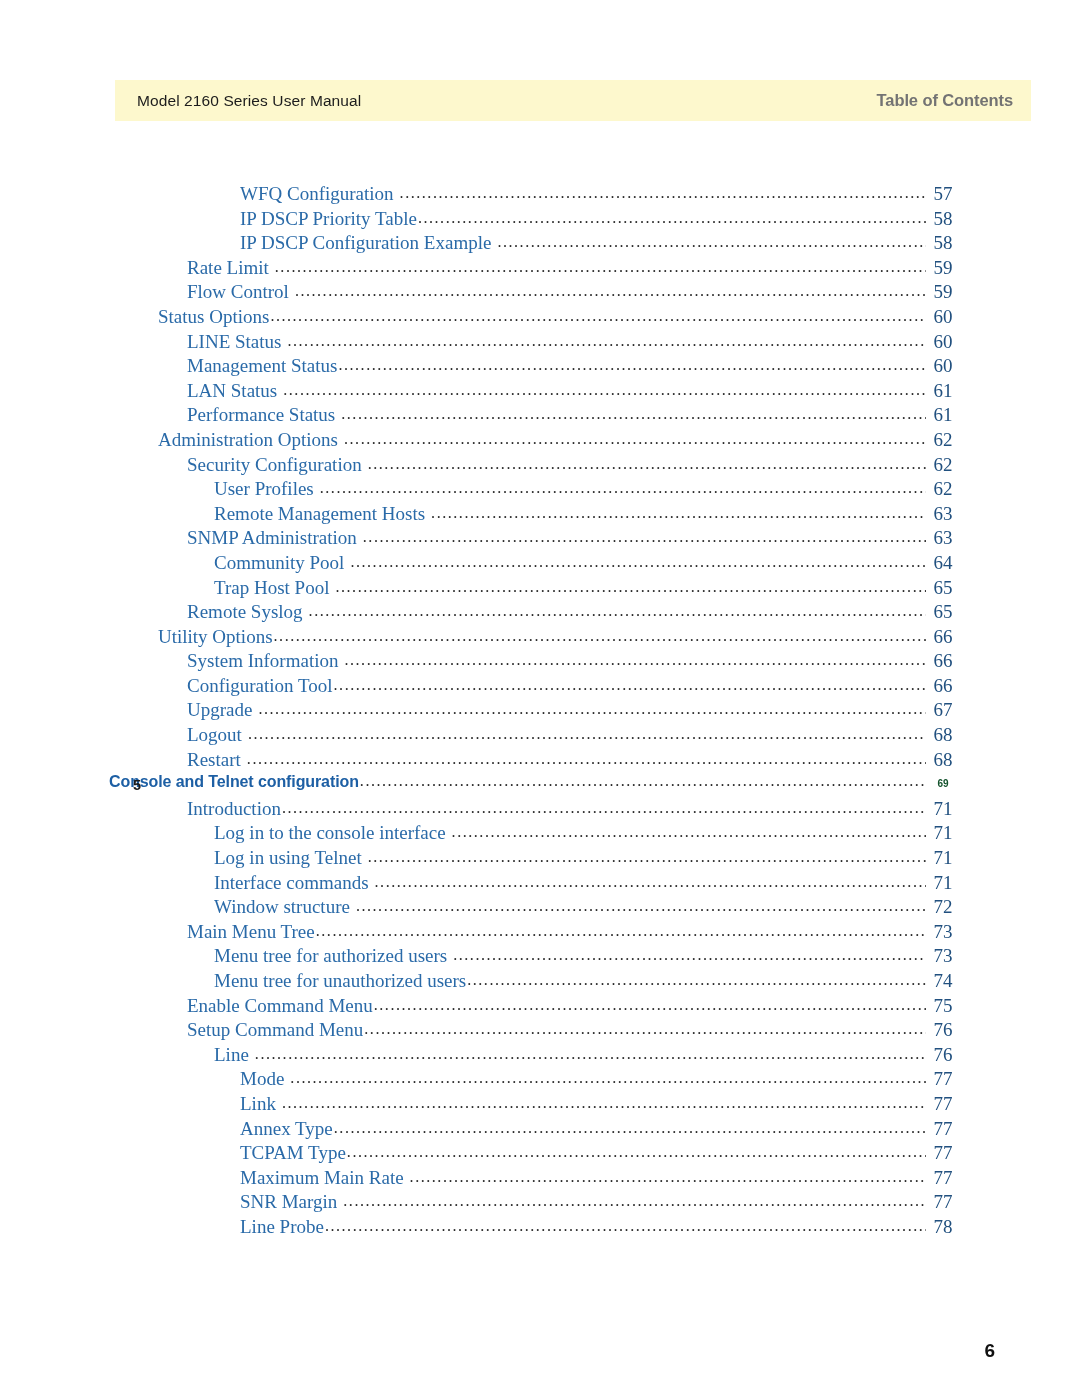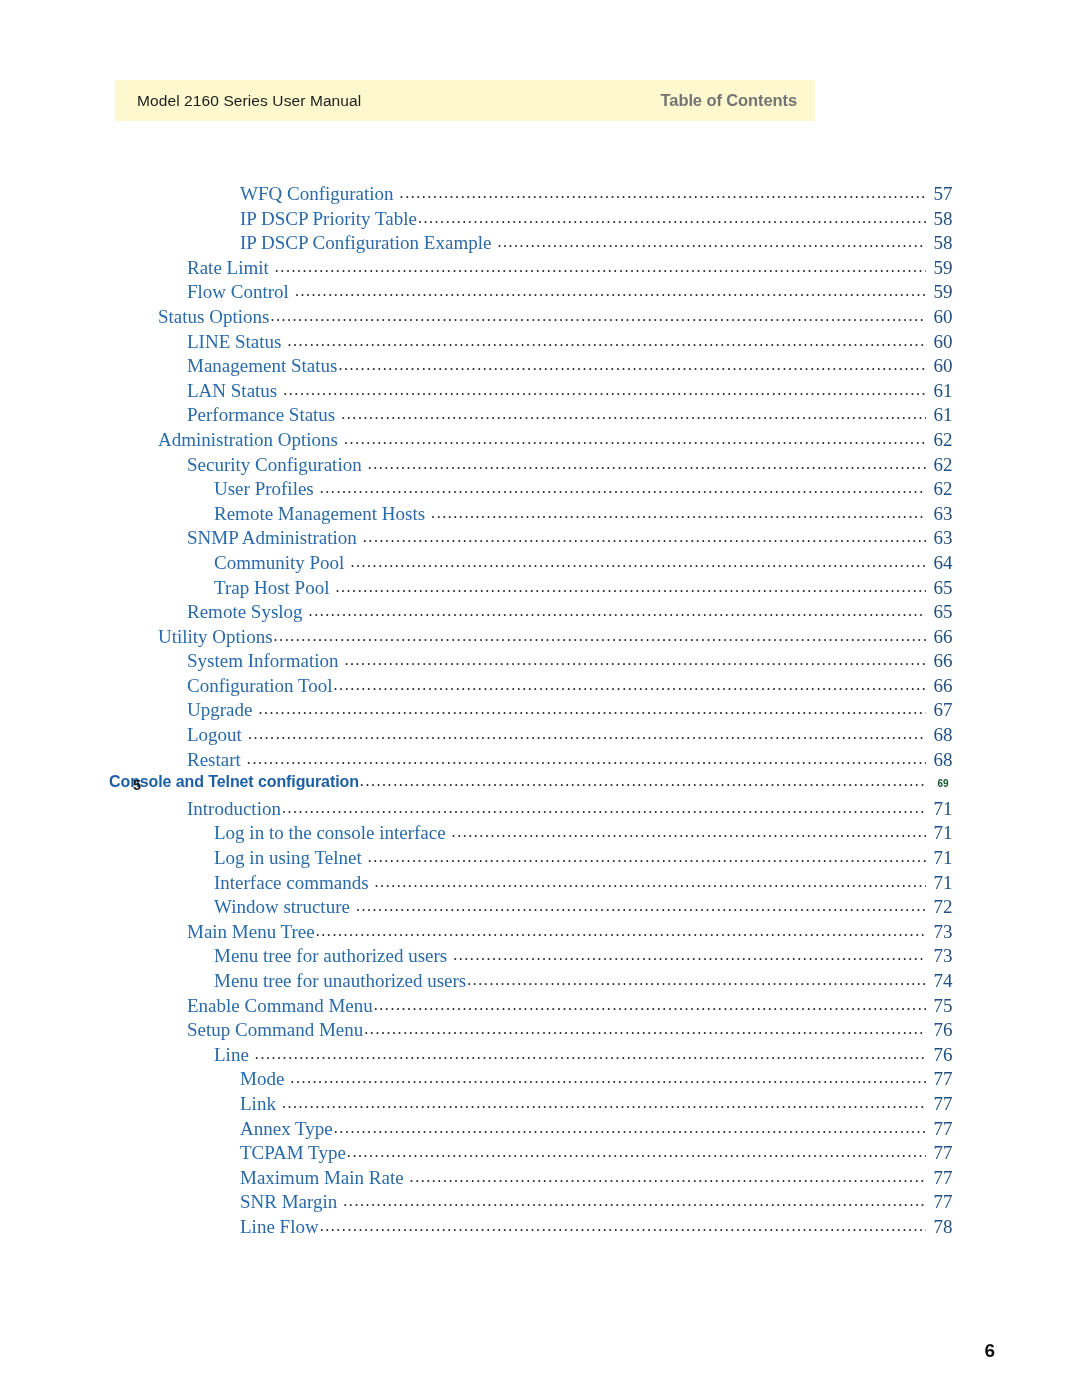--- a/index.html
+++ b/index.html
@@ -14,21 +14,21 @@
     font-family: "Liberation Serif", "DejaVu Serif", serif;
     position: relative;
     overflow: hidden;
   }
 
   
   .page-header {
     position: absolute;
     left: 115px;
     top: 80px;
-    width: 700px;
+    width: 916px;
     height: 41px;
     background: #fdf8cd;
     display: flex;
     align-items: center;
     justify-content: space-between;
     box-sizing: border-box;
     padding: 0 18px 0 22px;
   }
   .header-left {
     font-family: "Liberation Sans", "DejaVu Sans", sans-serif;
@@ -356,19 +356,19 @@
       <span class="toc-title">Maximum Main Rate</span>
       <span class="toc-dots">....................................................................................................................................................................................................................................................................</span>
       <span class="toc-page">77</span>
     </div>
     <div class="toc-row lvl4 gap">
       <span class="toc-title">SNR Margin</span>
       <span class="toc-dots">....................................................................................................................................................................................................................................................................</span>
       <span class="toc-page">77</span>
     </div>
     <div class="toc-row lvl4">
-      <span class="toc-title">Line Flow</span>
+      <span class="toc-title">Line Probe</span>
       <span class="toc-dots">....................................................................................................................................................................................................................................................................</span>
       <span class="toc-page">78</span>
     </div>
   </div>
 
 <div class="folio">6</div>
 
 </body></html>

